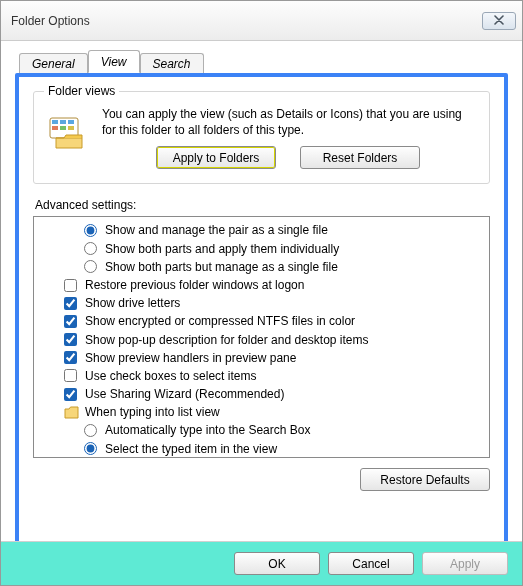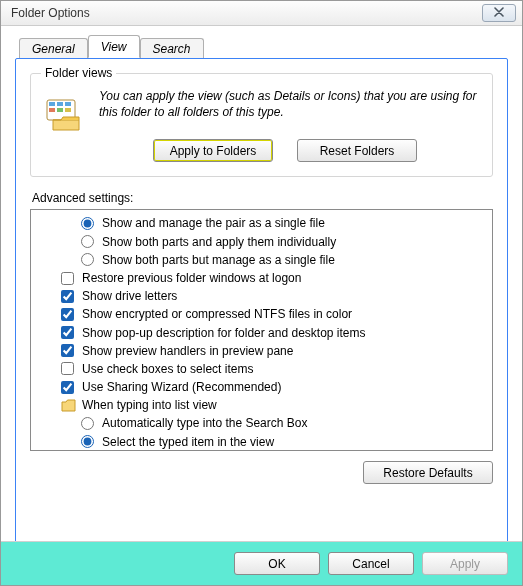--- a/index.html
+++ b/index.html
@@ -15,21 +15,21 @@
     color: #000;
   }
   .dialog {
     width: 523px;
     height: 586px;
     background: #fff;
     border: 1px solid #999;
     position: relative;
   }
   .titlebar {
-    height: 25px;
+    height: 40px;
     background: linear-gradient(to bottom, #fdfdfd, #ececec);
     border-bottom: 1px solid #ccc;
     display: flex;
     align-items: center;
     padding: 0 6px 0 10px;
     justify-content: space-between;
     gap: 44px;
   }
   .title-text { color: #333; }
   .close-btn {
@@ -69,21 +69,21 @@
     font-style: italic;
   }
   .tab.active {
     background: #fff;
     top: 0;
     padding-top: 4px;
     z-index: 2;
     border-bottom: 1px solid #fff;
   }
   .tab-pane {
-    border: 1px solid #3b82f6;
+    border: 4px solid #3b82f6;
     border-radius: 2px;
     padding: 14px 14px 12px 14px;
     background: #fff;
     position: relative;
     min-height: 488px;
   }
   .groupbox {
     border: 1px solid #d6d6d6;
     border-radius: 3px;
     position: relative;
@@ -97,21 +97,21 @@
     background: #fff;
     padding: 0 4px;
   }
   .fv-row { display: flex; gap: 12px; }
   .fv-icon {
     width: 44px; height: 44px;
     flex: 0 0 44px;
     display:flex; align-items:center; justify-content:center;
     margin-top:2px;
   }
-  .fv-text { flex: 1; line-height: 1.35; margin-bottom: 19px; font-style: italic; }
+  .fv-text { flex: 1; line-height: 1.35; margin-bottom: 8px; }
   .fv-btns {
     display: flex;
     gap: 24px;
     margin-left: 54px;
     margin-top: 4px;
   }
   button.win {
     height: 23px;
     padding: 4px 10px;
     border: 1px solid #8a8a8a;

